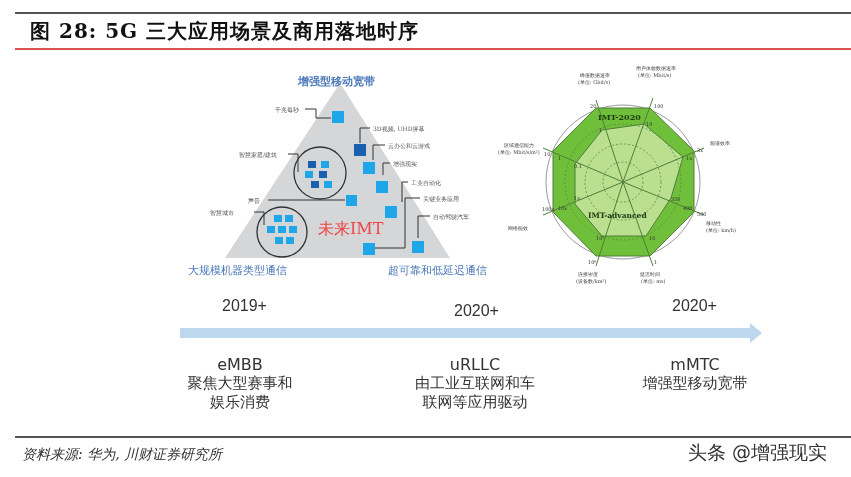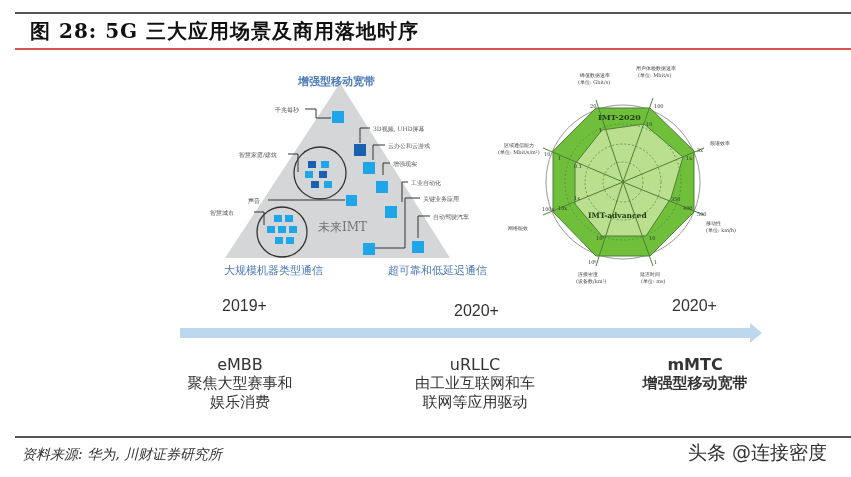--- a/index.html
+++ b/index.html
@@ -8,21 +8,21 @@
 
   .top-rule { position: absolute; left: 15px; top: 12px; width: 836px; height: 2px; background: #555; }
   .title { position: absolute; left: 30px; top: 18px; font-size: 20px; font-weight: bold; letter-spacing: 1px; color: #111; font-family: "DejaVu Serif", serif; }
   .title-rule { position: absolute; left: 15px; top: 48px; width: 836px; height: 1.5px; background: #d9534f; }
 
   .triangle-wrap { position: absolute; left: 180px; top: 65px; width: 320px; height: 220px; }
   .radar-wrap { position: absolute; left: 478px; top: 60px; width: 260px; height: 232px; text-align: right; }
 
   .tri-label { position: absolute; font-family: "DejaVu Serif", serif; font-size: 11px; color: #4a78b8; white-space: nowrap; }
   .small-label { position: absolute; font-family: "DejaVu Serif", serif; font-size: 6px; color: #555; white-space: nowrap; }
-  .imt-center { position: absolute; font-family: "DejaVu Serif", serif; font-size: 12px; color: #737373; }
+  .imt-center { position: absolute; font-family: "DejaVu Serif", serif; font-size: 16px; color: #ef4444; }
 
   .year { position: absolute; font-size: 16px; color: #333; font-family: "Liberation Sans", sans-serif; }
   .arrow-bar { position: absolute; left: 180px; top: 328px; width: 570px; height: 10px; background: #bcd7ee; }
   .arrow-head { position: absolute; left: 750px; top: 323px; width: 0; height: 0;
      border-top: 10px solid transparent; border-bottom: 10px solid transparent; border-left: 12px solid #bcd7ee; }
 
   .scenario { position: absolute; text-align: center; font-family: "DejaVu Sans", sans-serif; color: #333; }
   .scenario .code { font-size: 16px; line-height: 19px; }
   .scenario .desc { font-size: 15px; line-height: 19px; }
 
@@ -78,21 +78,21 @@
       <rect x="105" y="150" width="8" height="7"></rect>
       <rect x="87" y="161" width="8" height="7"></rect>
       <rect x="98" y="161" width="8" height="7"></rect>
       <rect x="109" y="161" width="8" height="7"></rect>
       <rect x="95" y="172" width="8" height="7"></rect>
       <rect x="106" y="172" width="8" height="7"></rect>
     </g>
   </svg>
 
   <div class="tri-label" style="left:118px; top:9px;font-weight:bold;">增强型移动宽带</div>
-  <div class="tri-label" style="left:8px; top:198px;margin-left:36px;">大规模机器类型通信</div>
+  <div class="tri-label" style="left:8px; top:198px;">大规模机器类型通信</div>
   <div class="tri-label" style="left:208px; top:198px;">超可靠和低延迟通信</div>
   <div class="imt-center" style="left:138px; top:154px;">未来IMT</div>
 
   <div class="small-label" style="left:95px; top:41px;">千兆每秒</div>
   <div class="small-label" style="left:193px; top:60px;">3D视频, UHD屏幕</div>
   <div class="small-label" style="left:59px; top:86px;">智慧家庭/建筑</div>
   <div class="small-label" style="left:208px; top:77px;">云办公和云游戏</div>
   <div class="small-label" style="left:213px; top:95px;">增强现实</div>
   <div class="small-label" style="left:231px; top:114px;">工业自动化</div>
   <div class="small-label" style="left:68px; top:132px;">声音</div>
@@ -178,20 +178,20 @@
 <div class="scenario" style="left:170px; top:355px; width:140px;">
   <div class="code">eMBB</div>
   <div class="desc">聚焦大型赛事和</div>
   <div class="desc">娱乐消费</div>
 </div>
 <div class="scenario" style="left:400px; top:355px; width:150px;">
   <div class="code">uRLLC</div>
   <div class="desc">由工业互联网和车</div>
   <div class="desc">联网等应用驱动</div>
 </div>
-<div class="scenario" style="left:620px; top:355px; width:150px;font-weight:bold;">
+<div class="scenario" style="left:620px; top:355px; width:150px;">
   <div class="code">mMTC</div>
   <div class="desc">增强型移动宽带</div>
 </div>
 
 <div class="bottom-rule"></div>
 <div class="source">资料来源: 华为, 川财证券研究所</div>
-<div class="watermark">头条 @连接密度</div>
+<div class="watermark">头条 @增强现实</div>
 
 </body></html>

